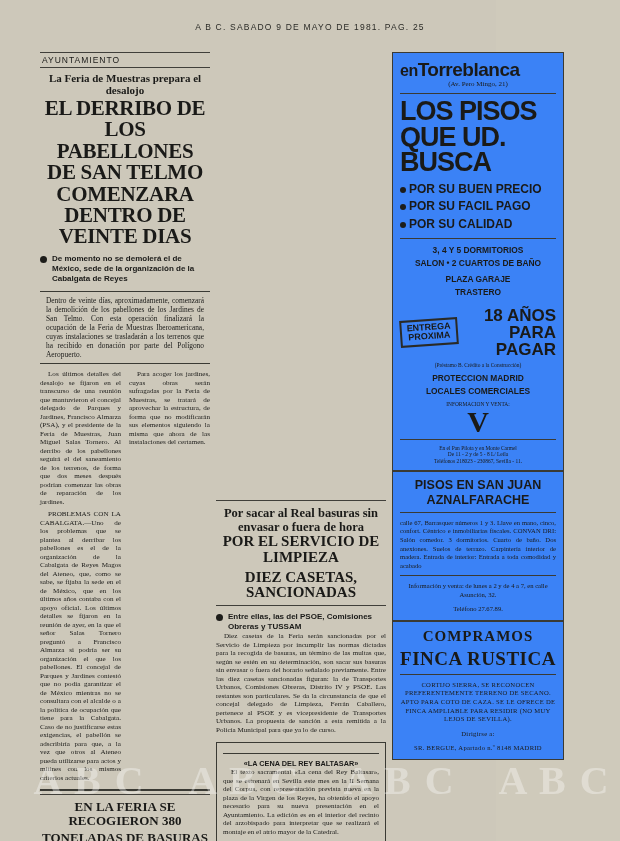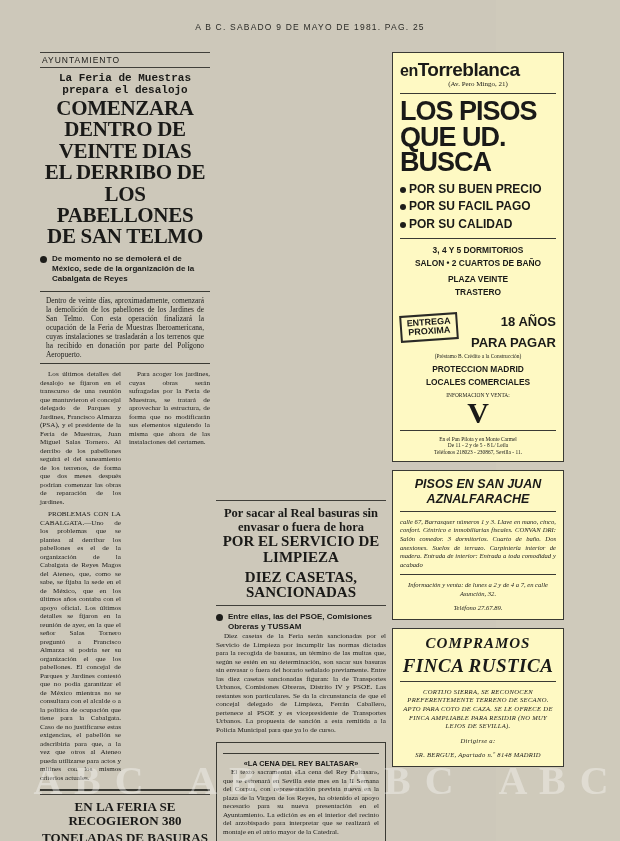--- a/index.html
+++ b/index.html
@@ -34,21 +34,21 @@
   .colL{position:absolute;left:0;top:0;width:170px;}
   .colM{position:absolute;left:176px;top:0;width:170px;}
   .colR{position:absolute;left:352px;top:0;width:172px;}
   .rule{border-top:1px solid #403f3a;}
   .sect-title{
     font-family:"Liberation Sans", sans-serif;
     font-size:8.5px;letter-spacing:1px;padding:2px 0 2px 2px;
   }
   .kicker{
     text-align:center;font-size:11px;font-weight:bold;padding:4px 0 2px;
-    font-family:Liberation Mono, monospace;
+    font-family:Liberation Serif, serif;
   }
   .headline{
     text-align:center;font-weight:bold;line-height:1.02;
     font-family:"Liberation Serif", serif;
     letter-spacing:-0.3px;
   }
   .h1{font-size:21px;}
   .lede{
     display:flex;gap:5px;font-size:8px;line-height:1.25;margin-top:6px;
     font-family:"Liberation Sans", sans-serif;font-weight:bold;
@@ -75,65 +75,65 @@
   .mid-head{
     font-weight:bold;font-size:12.5px;line-height:1.08;text-align:center;margin:6px 0 2px;
   }
   .mid-head2{
     font-weight:bold;font-size:15px;line-height:1.05;text-align:center;margin:4px 0 4px;
   }
   .flashbox{border:1px solid #3a3a34;margin-top:8px;padding:5px 6px 8px;}
   .flash-t{text-align:center;font-weight:bold;font-size:12px;letter-spacing:3px;}
   .flash-sub{text-align:center;font-weight:bold;font-size:7.3px;margin-top:4px;font-family:"Liberation Sans", sans-serif;}
   
-  .adbox{border:1px solid #3a3a34;background:#fef9c3;padding:6px 7px;}
+  .adbox{border:1px solid #3a3a34;background:#3b82f6;padding:6px 7px;}
   .torre1{font-family:"Liberation Sans", sans-serif;font-size:16px;font-weight:bold;letter-spacing:-0.5px;}
   .torre-addr{font-size:7px;text-align:center;margin-top:-1px;}
   .big{font-family:"Liberation Sans", sans-serif;font-weight:bold;font-size:27px;line-height:0.95;letter-spacing:-1px;}
   .lista{font-family:"Liberation Sans", sans-serif;font-weight:bold;font-size:12px;line-height:1.45;margin-top:5px;}
   .lista .dot{display:inline-block;width:6px;height:6px;background:#1d1d1a;border-radius:50%;margin-right:3px;}
   .centerline{text-align:center;font-family:"Liberation Sans", sans-serif;font-weight:bold;font-size:8.4px;line-height:1.5;}
   .stamp{
     border:2px solid #2a2a26;display:inline-block;padding:2px 5px;
     font-family:"Liberation Sans", sans-serif;font-weight:bold;font-size:9px;line-height:1.05;
     transform:rotate(-4deg);text-align:center;
   }
-  .years{font-family:"Liberation Sans", sans-serif;font-weight:bold;font-size:13px;line-height:1.0;text-align:right;margin-top:8px;}
+  .years{font-family:"Liberation Sans", sans-serif;font-weight:bold;font-size:17px;line-height:1.0;text-align:right;}
   .tiny{font-size:5.4px;line-height:1.2;text-align:center;}
   .vereda{display:flex;align-items:center;justify-content:center;gap:2px;margin-top:2px;}
   .vereda .v{font-family:"Liberation Serif", serif;font-size:30px;font-weight:bold;line-height:0.8;}
   .vereda .rest{font-family:"Liberation Sans", sans-serif;font-weight:bold;font-size:13px;line-height:1.05;}
   .pisos-t{font-family:"Liberation Sans", sans-serif;font-weight:bold;font-size:12.5px;text-align:center;line-height:1.15;}
   .pisos-b{font-size:6.6px;line-height:1.3;text-align:justify;margin-top:6px;}
   .compramos{font-family:"Liberation Serif", serif;font-weight:bold;font-size:15px;letter-spacing:1px;text-align:center;}
   .finca{font-family:"Liberation Serif", serif;font-weight:bold;font-size:19px;letter-spacing:0.5px;text-align:center;line-height:1.05;}
   .finca-b{font-size:6.6px;line-height:1.3;text-align:center;margin-top:6px;letter-spacing:0.3px;}
   .center{text-align:center;}
   .mt4{margin-top:4px;}
   .mt6{margin-top:6px;}
-  .mt8{margin-top:8px;font-style:italic;}
+  .mt8{}
   .hr{border-top:1px solid #3a3a34;margin:5px 0;}
 </style>
 </head>
 <body>
 
 <div class="page">
 
   <div class="masthead">A B C. SABADO 9 DE MAYO DE 1981.   PAG. 25</div>
 
   <div class="frame">
 
     <div class="colL">
       <div class="rule"></div>
       <div class="sect-title">AYUNTAMIENTO</div>
       <div class="rule"></div>
 
       <div class="kicker">La Feria de Muestras prepara el desalojo</div>
+      <div class="headline h1">EL DERRIBO DE LOS PABELLONES DE SAN TELMO</div>
       <div class="headline h1">COMENZARA DENTRO DE VEINTE DIAS</div>
-      <div class="headline h1">EL DERRIBO DE LOS PABELLONES DE SAN TELMO</div>
 
       <div class="lede">
         <span class="bullet"></span>
         <span>De momento no se demolerá el de México, sede de la organización de la Cabalgata de Reyes</span>
       </div>
 
       <div class="boxnote">Dentro de veinte días, aproximadamente, comenzará la demolición de los pabellones de los Jardines de San Telmo. Con esta operación finalizará la ocupación de la Feria de Muestras Iberoamericana, cuyas instalaciones se trasladarán a los terrenos que ha recibido en donación por parte del Polígono Aeropuerto.</div>
 
       <div class="body2">
         <div>
@@ -186,21 +186,21 @@
         <div class="big">QUE UD.</div>
         <div class="big">BUSCA</div>
         <div class="lista">
           <div><span class="dot"></span><span>POR SU BUEN PRECIO</span></div>
           <div><span class="dot"></span><span>POR SU FACIL PAGO</span></div>
           <div><span class="dot"></span><span>POR SU CALIDAD</span></div>
         </div>
         <div class="hr"></div>
         <div class="centerline">3, 4 Y 5 DORMITORIOS</div>
         <div class="centerline">SALON • 2 CUARTOS DE BAÑO</div>
-        <div class="centerline mt4">PLAZA VEINTE</div>
+        <div class="centerline mt4">PLAZA GARAJE</div>
         <div class="centerline">TRASTERO</div>
         <div style="display:flex;align-items:center;justify-content:space-between;margin-top:8px;">
           <div class="stamp">
             <div>ENTREGA</div>
             <div>PROXIMA</div>
           </div>
           <div>
             <div class="years">18 AÑOS</div>
             <div class="years">PARA PAGAR</div>
           </div>

